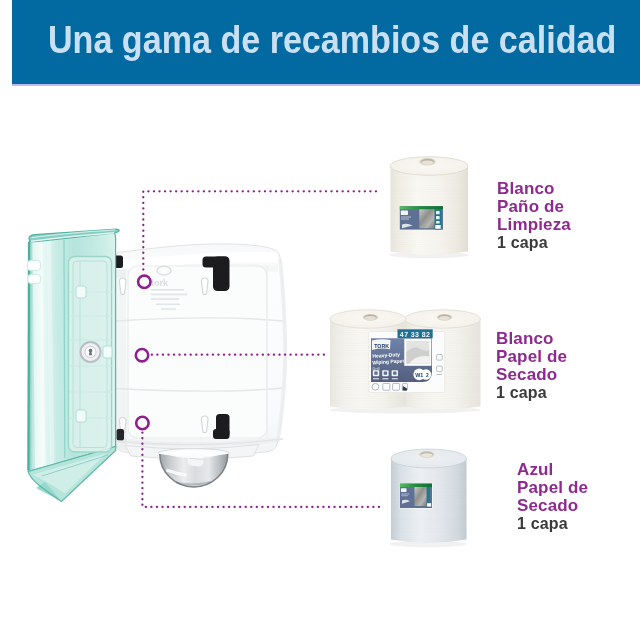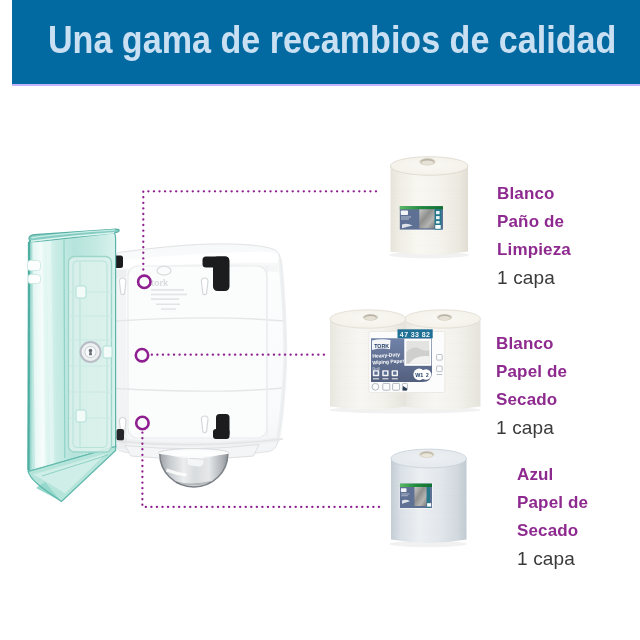--- a/index.html
+++ b/index.html
@@ -4,22 +4,22 @@
 <style>
   html,body{margin:0;padding:0;}
   body{width:640px;height:640px;position:relative;background:#ffffff;overflow:hidden;
        font-family:"Liberation Sans", sans-serif;}
   .banner{position:absolute;left:12px;top:0;width:640px;height:84px;background:#0369a1;
           border-bottom:2px solid #c4b5fd;}
   .banner h1{position:absolute;left:36px;top:20px;margin:0;font-size:39px;line-height:39px;
              font-weight:bold;color:#c9e0f3;letter-spacing:0px;white-space:nowrap;
              transform:scaleX(0.874);transform-origin:0 0;}
   svg.art{position:absolute;left:0;top:0;}
-  .tb{position:absolute;font-weight:bold;font-size:17px;line-height:28px;color:#8e2a8f;white-space:nowrap;letter-spacing:0.15px;}
-  .tb .capa{font-weight:normal;font-size:19px;color:#3a3a3a;}
+  .tb{position:absolute;font-weight:bold;font-size:17px;line-height:18px;color:#8e2a8f;white-space:nowrap;letter-spacing:0.15px;}
+  .tb .capa{font-weight:bold;font-size:16px;color:#3a3a3a;}
 </style>
 </head>
 <body>
   <div class="banner">
     <h1>Una gama de recambios de calidad</h1>
   </div>
 
   <svg class="art" width="640" height="640" viewBox="0 0 640 640">
     <defs>
       <linearGradient id="lidg" x1="0" y1="0" x2="1" y2="0">

